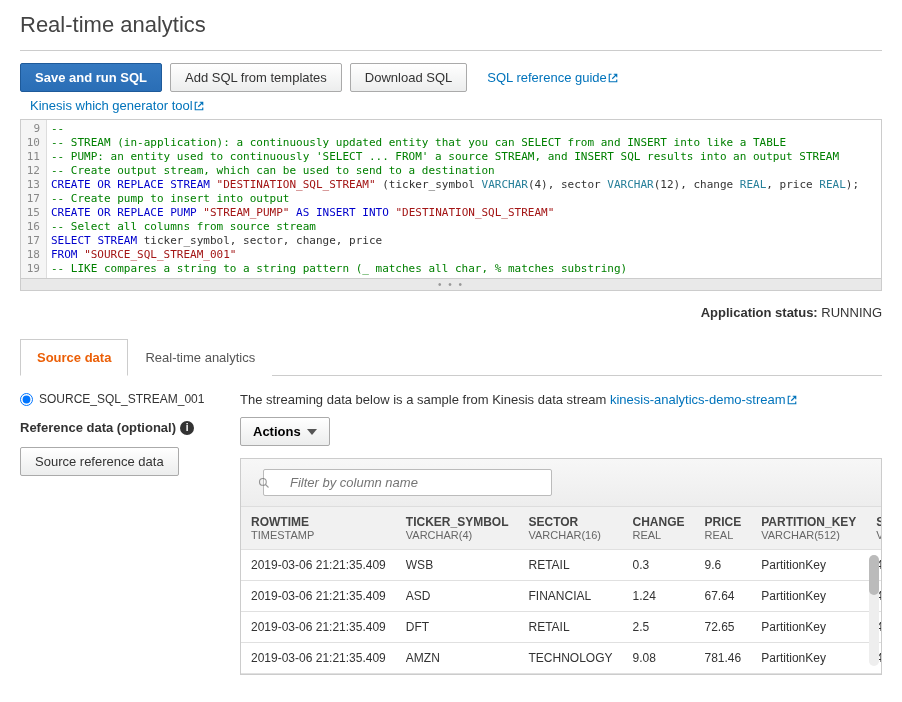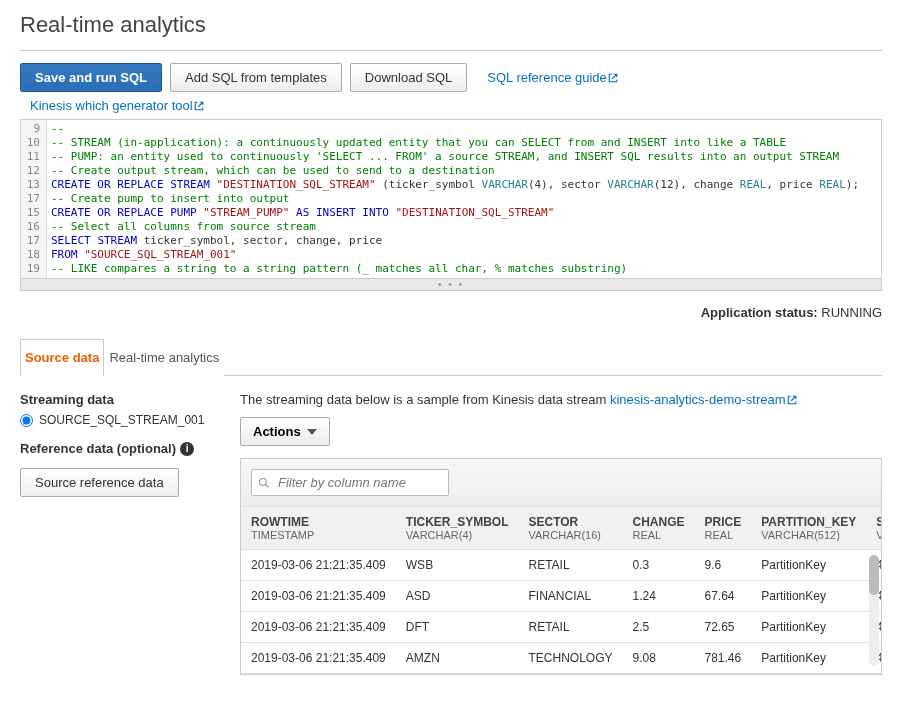--- a/index.html
+++ b/index.html
@@ -85,21 +85,21 @@
     font-size: 10px;
     letter-spacing: 2px;
     cursor: row-resize;
   }
 
   .status-row { text-align: right; margin: 14px 0 6px; font-size: 13px; }
 
   
   .tabs { display: flex; border-bottom: 1px solid #ccc; margin-top: 18px; }
   .tab {
-    padding: 10px 4px;
+    padding: 10px 16px;
     cursor: pointer;
     color: #555;
     border: 1px solid transparent;
     border-bottom: none;
     position: relative;
     bottom: -1px;
     background: #fff;
   }
   .tab.active {
     color: #eb5f07;
@@ -137,24 +137,25 @@
     border-top: 6px solid #555;
   }
 
   .data-panel {
     border: 1px solid #ccc;
     margin-top: 12px;
     position: relative;
   }
   .filter-wrap { padding: 10px; background: linear-gradient(#f7f7f7, #ededed); border-bottom: 1px solid #ddd;}
   .filter-input {
-    width: 198px; padding: 5px 8px 5px 26px;
+    width: 289px; padding: 5px 8px 5px 26px;
     border: 1px solid #bbb; border-radius: 2px;
     font-size: 13px; font-style: italic; color: #666;
     background: #fff;
+    margin-left: 12px;
   }
   .filter-box { position: relative; display:inline-block;}
   .filter-box .mag {
     position: absolute; left: 7px; top: 50%; transform: translateY(-50%);
     width: 12px; height: 12px; opacity: .6;
   }
 
   .data-table { width: 100%; border-collapse: collapse; table-layout: auto; font-size: 12px; }
   .data-table th, .data-table td {
     text-align: left;
@@ -229,21 +230,20 @@
   <span>RUNNING</span>
 </div>
 
 <div class="tabs" id="tabs">
     <div class="tab active">Source data</div>
     <div class="tab">Real-time analytics</div>
   </div>
 
 <div class="content-row">
   <div class="side-col">
-    <div class="side-heading">Streaming data</div>
     <label class="radio-row">
       <input type="radio" checked="" style="">
       <span>SOURCE_SQL_STREAM_001</span>
     </label>
 
     <div class="side-heading">
       <span>Reference data (optional)</span>
       <span class="info-icon">i</span>
     </div>
     <button class="btn" style="margin-top:6px">Source reference data</button>

